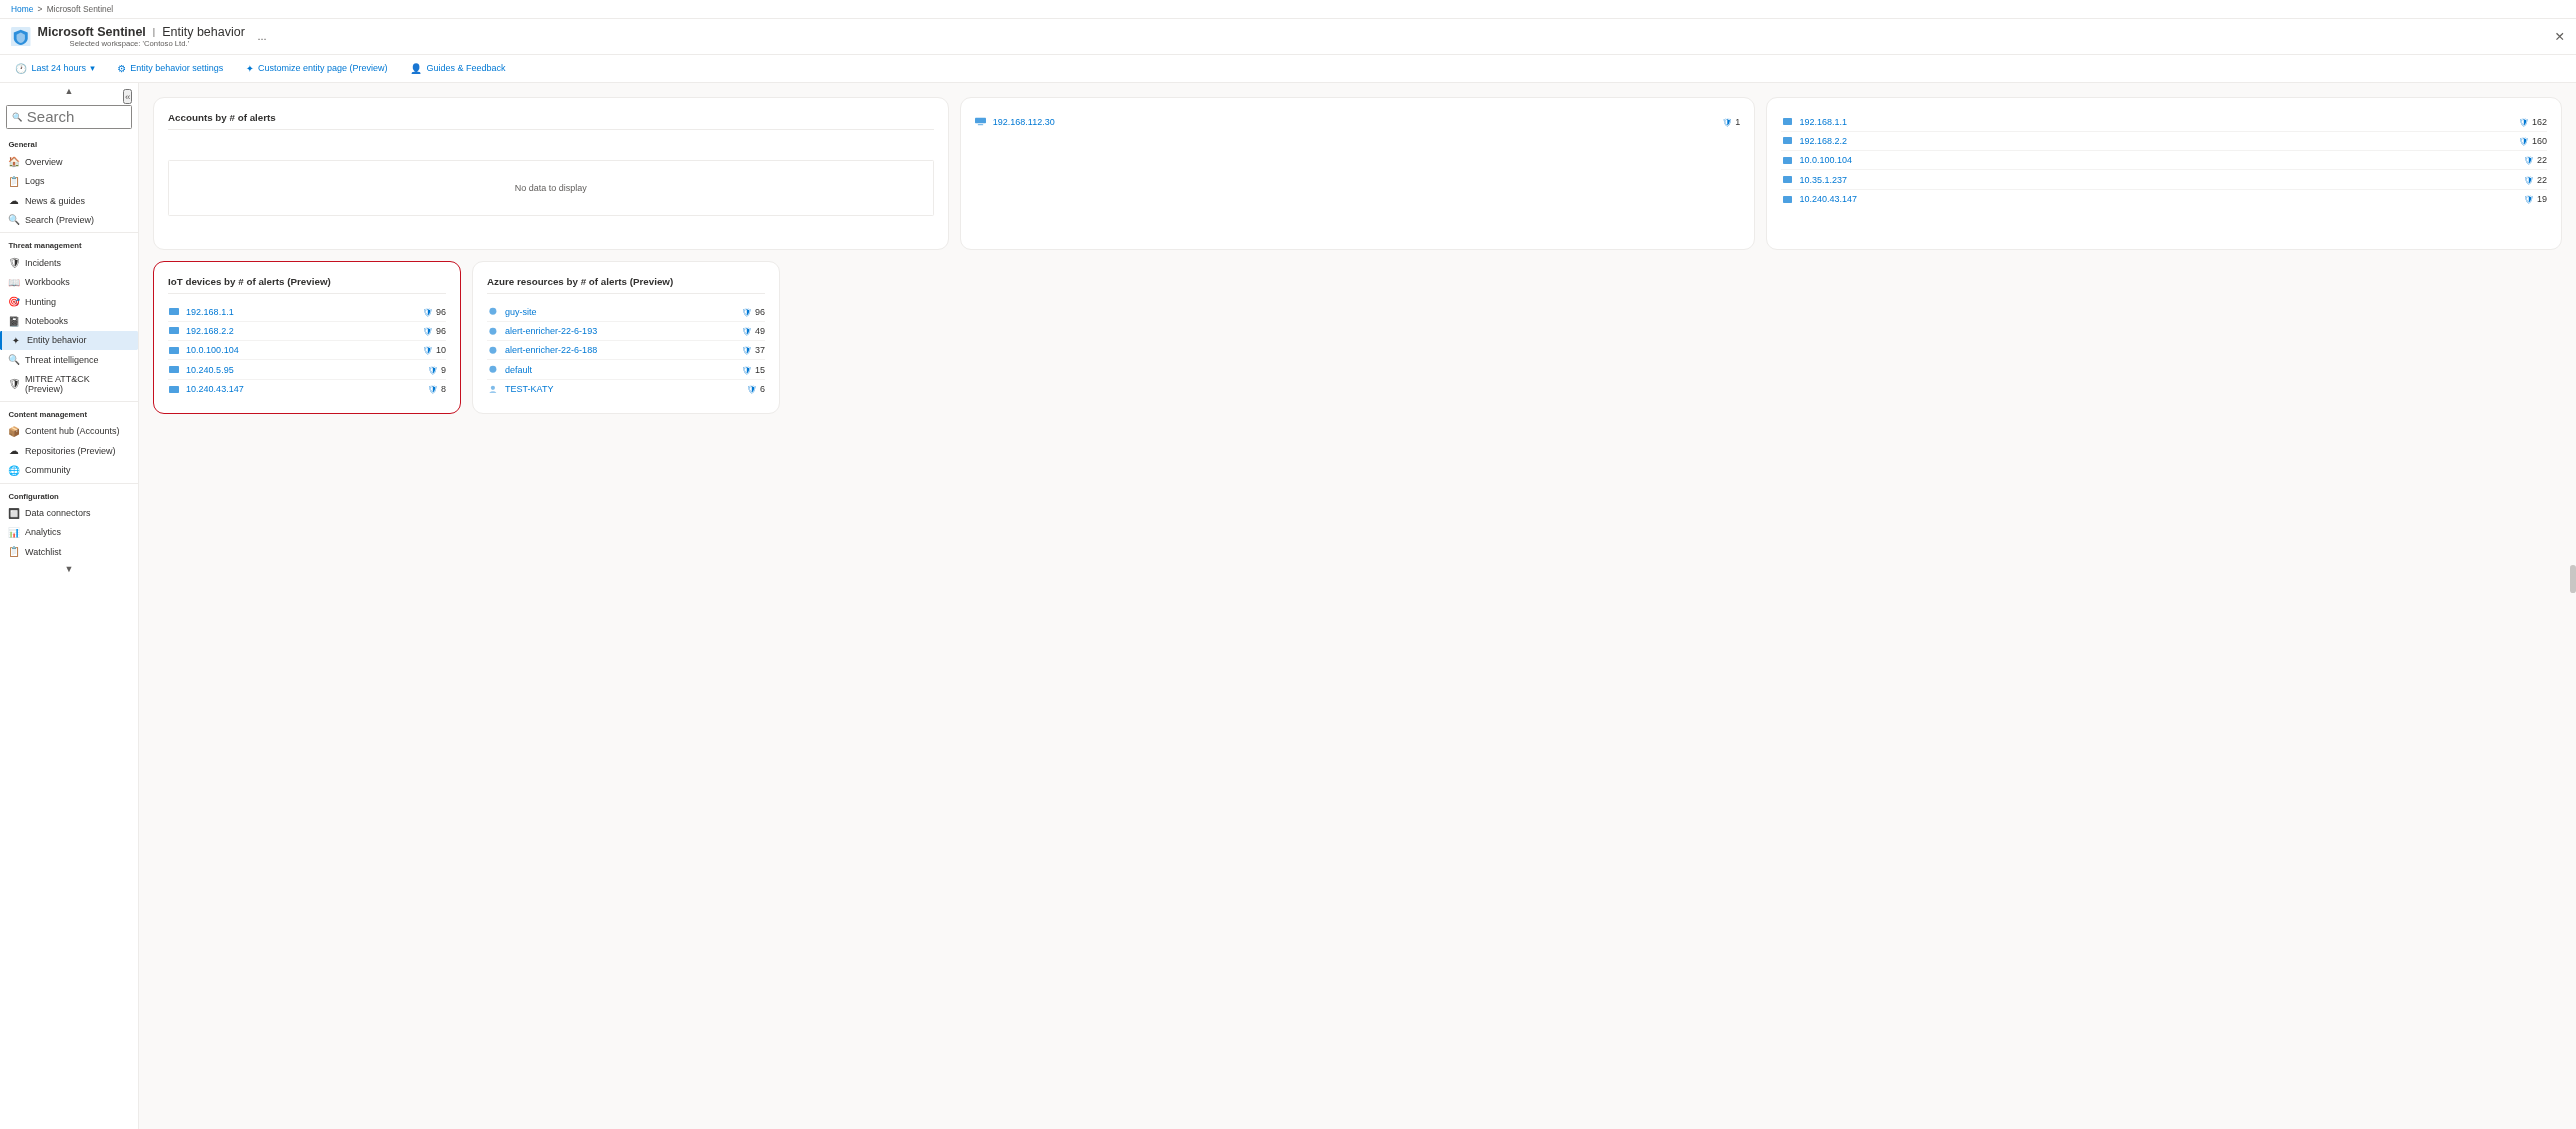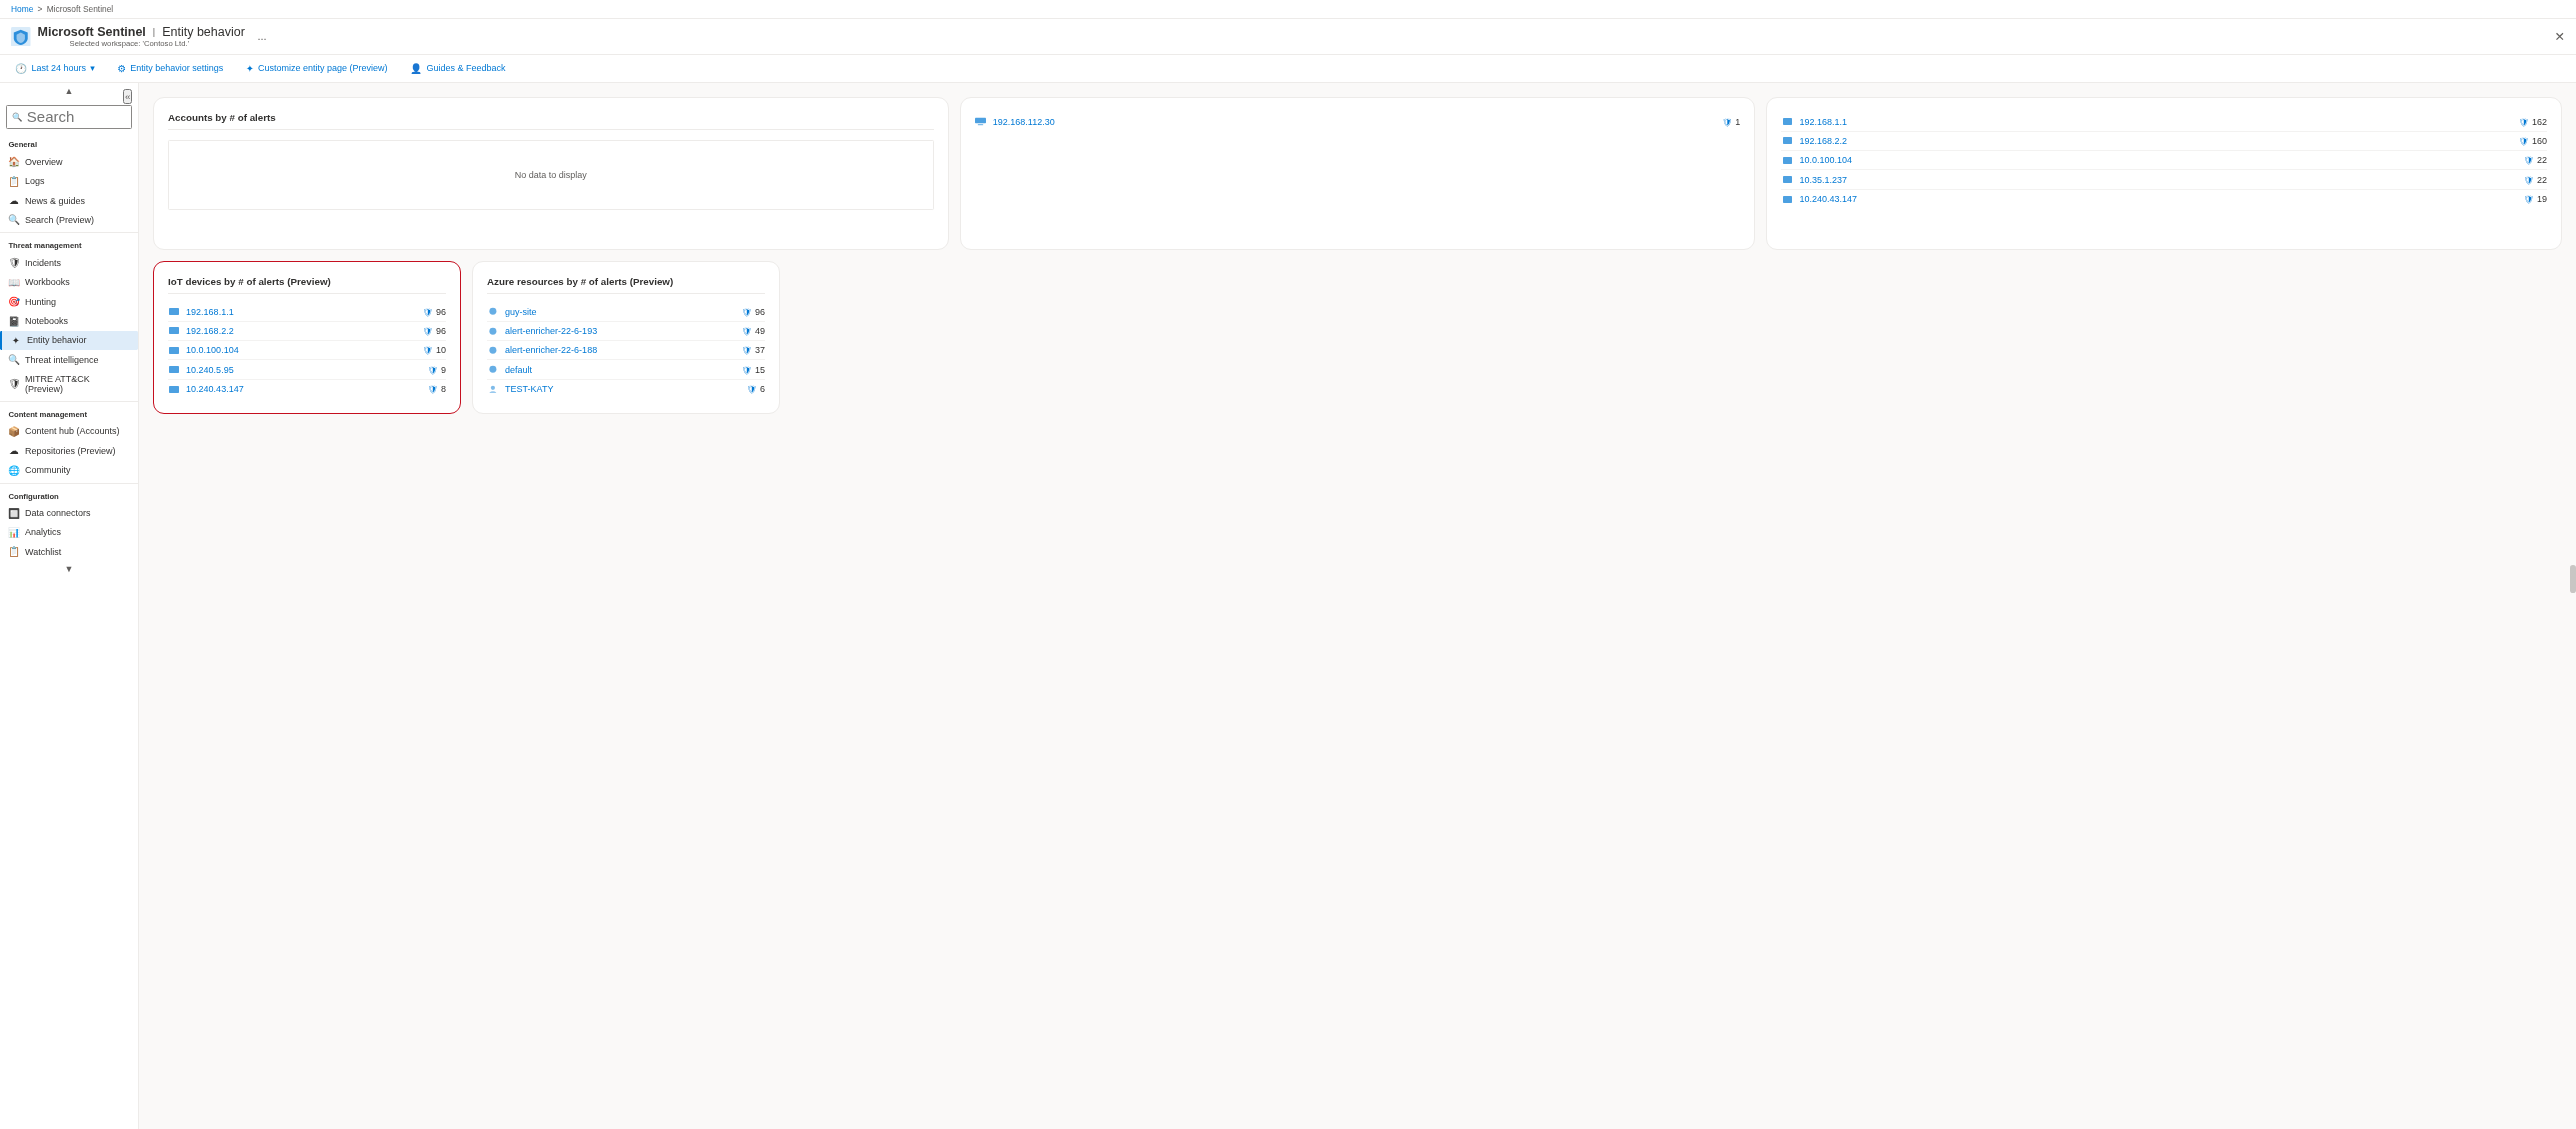--- a/index.html
+++ b/index.html
@@ -50,21 +50,21 @@
     .card { background: #fff; border: 0.7px solid #edebe9; border-radius: 11px; padding: 14px; flex: 1; min-height: 153px; }
     .card-title { font-size: 9.8px; font-weight: 600; color: #323130; margin-bottom: 8.4px; border-bottom: 0.7px solid #edebe9; padding-bottom: 5.6px; }
     
     .card-row { display: flex; align-items: center; padding: 4.2px 0; border-bottom: 0.7px solid #f3f2f1; }
     .card-row:last-child { border-bottom: none; }
     .card-row-icon { width: 12.5px; height: 9.8px; margin-right: 5.6px; flex-shrink: 0; display: inline-flex; align-items: center; justify-content: center; }
     .card-row-label { color: #0078d4; flex: 1; font-size: 9px; }
     .card-row-badge { display: flex; align-items: center; gap: 2.8px; color: #323130; font-size: 9px; }
     .shield-icon-small { color: #0078d4; font-size: 8.4px; }
     
-    .no-data { display: flex; align-items: center; justify-content: center; height: 70px; color: #605e5c; font-size: 9px; border: 0.7px solid #edebe9; border-radius: 1.4px; margin-top: 10px; }
+    .no-data { display: flex; align-items: center; justify-content: center; height: 56px; color: #605e5c; font-size: 9px; border: 0.7px solid #edebe9; border-radius: 1.4px; margin-top: 30px; }
     
     
     .ip-icon { display: inline-block; width: 9.8px; height: 7px; background: #0078d4; border-radius: 0.7px; opacity: 0.7; }
     .iot-icon { display: inline-block; width: 9.8px; height: 7px; background: #0078d4; border-radius: 0.7px; opacity: 0.7; }
 
     
     .sentinel-logo { width: 19.5px; height: 19.5px; display: flex; align-items: center; justify-content: center; }
     
     .header-left { display: flex; flex-direction: column; }
 

